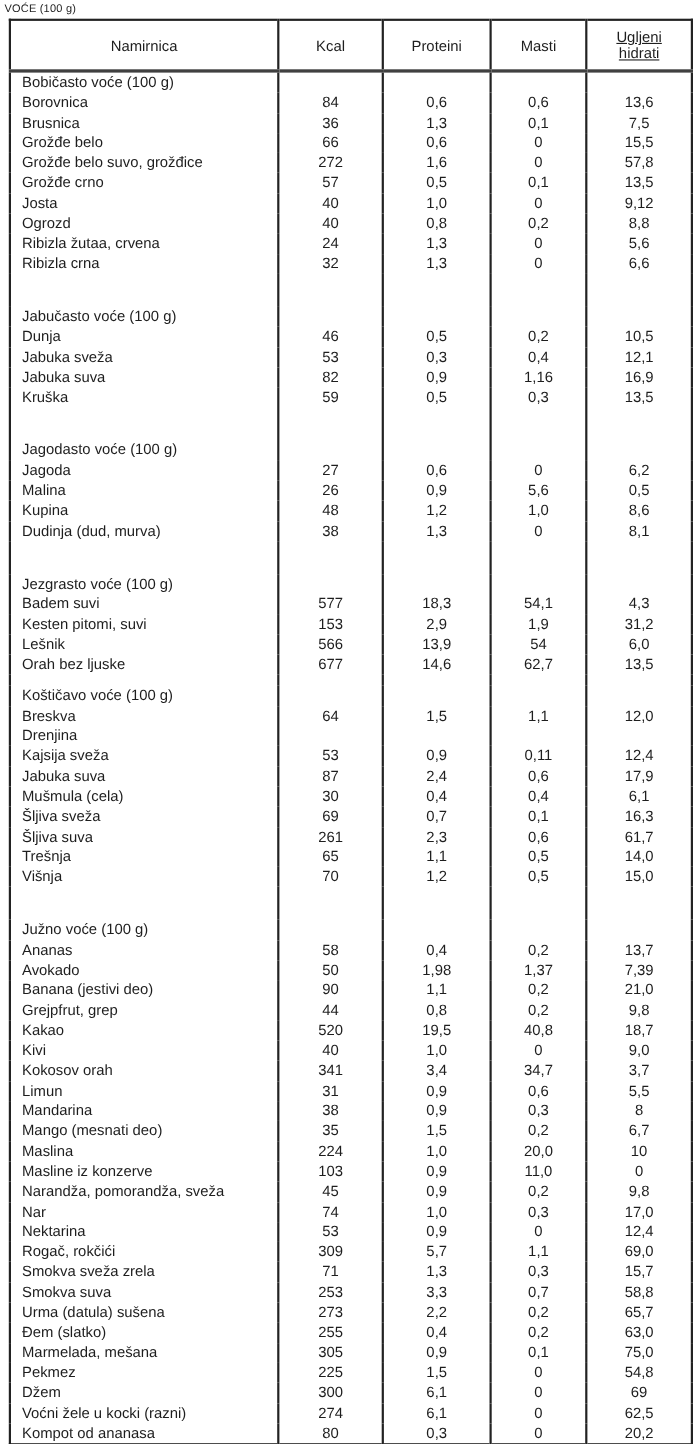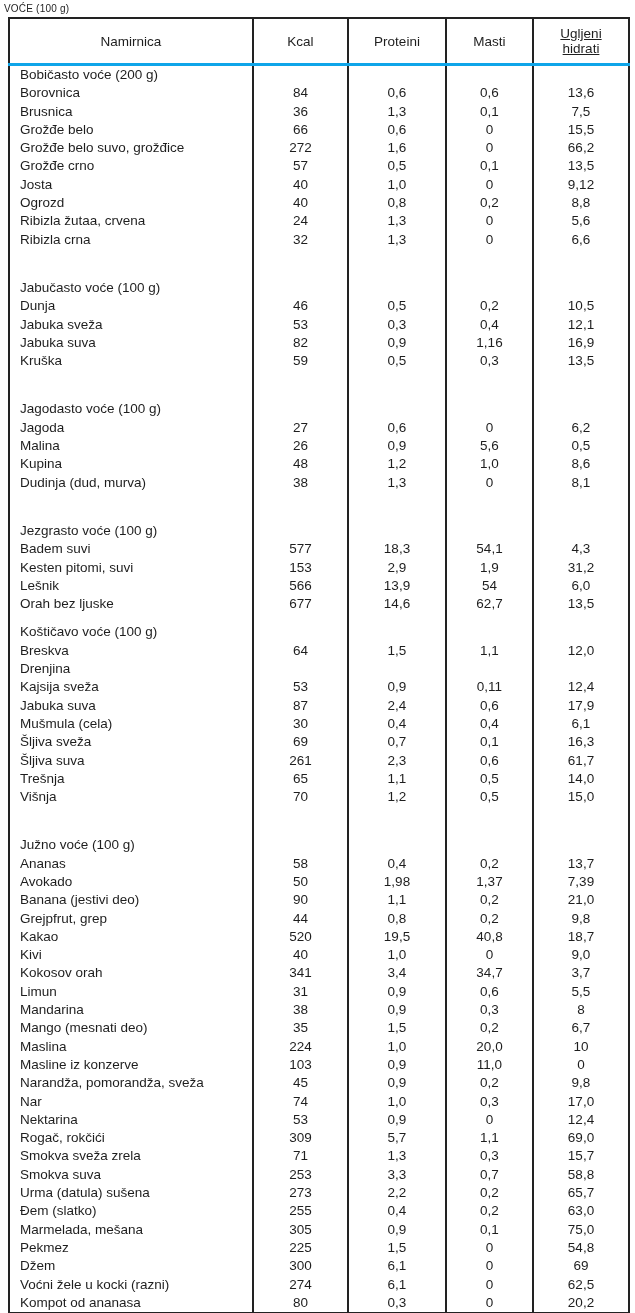--- a/index.html
+++ b/index.html
@@ -34,21 +34,21 @@
   col.c-fat  { width: 87px; }
   col.c-carb { width: 96px; }
 
   thead th {
     font-weight: normal;
     font-size: 13.5px;
     text-align: center;
     vertical-align: middle;
     height: 44px;
     padding: 0;
-    border-bottom: 3px solid #0ea5e9;
+    border-bottom: 3px solid #404040;
     border-left: 2px solid #222;
   }
   thead th:first-child { border-left: none; }
   thead th .wrap-narrow {
     display: inline-block;
     width: 60px;
     line-height: 15px;
     text-decoration: underline;
   }
 
@@ -96,21 +96,21 @@
         <th>
           <span>Masti</span>
         </th>
         <th>
           <span class="wrap-narrow">Ugljeni hidrati</span>
         </th>
       </tr>
     </thead>
     <tbody>
         <tr>
-          <td class="cell-name">Bobičasto voće (200 g)</td>
+          <td class="cell-name">Bobičasto voće (100 g)</td>
           <td class="cell-num"></td>
           <td class="cell-num"></td>
           <td class="cell-num"></td>
           <td class="cell-num"></td>
         </tr>
         <tr>
           <td class="cell-name">Borovnica</td>
           <td class="cell-num">84</td>
           <td class="cell-num">0,6</td>
           <td class="cell-num">0,6</td>
@@ -128,21 +128,21 @@
           <td class="cell-num">66</td>
           <td class="cell-num">0,6</td>
           <td class="cell-num">0</td>
           <td class="cell-num">15,5</td>
         </tr>
         <tr>
           <td class="cell-name">Grožđe belo suvo, grožđice</td>
           <td class="cell-num">272</td>
           <td class="cell-num">1,6</td>
           <td class="cell-num">0</td>
-          <td class="cell-num">66,2</td>
+          <td class="cell-num">57,8</td>
         </tr>
         <tr>
           <td class="cell-name">Grožđe crno</td>
           <td class="cell-num">57</td>
           <td class="cell-num">0,5</td>
           <td class="cell-num">0,1</td>
           <td class="cell-num">13,5</td>
         </tr>
         <tr>
           <td class="cell-name">Josta</td>

